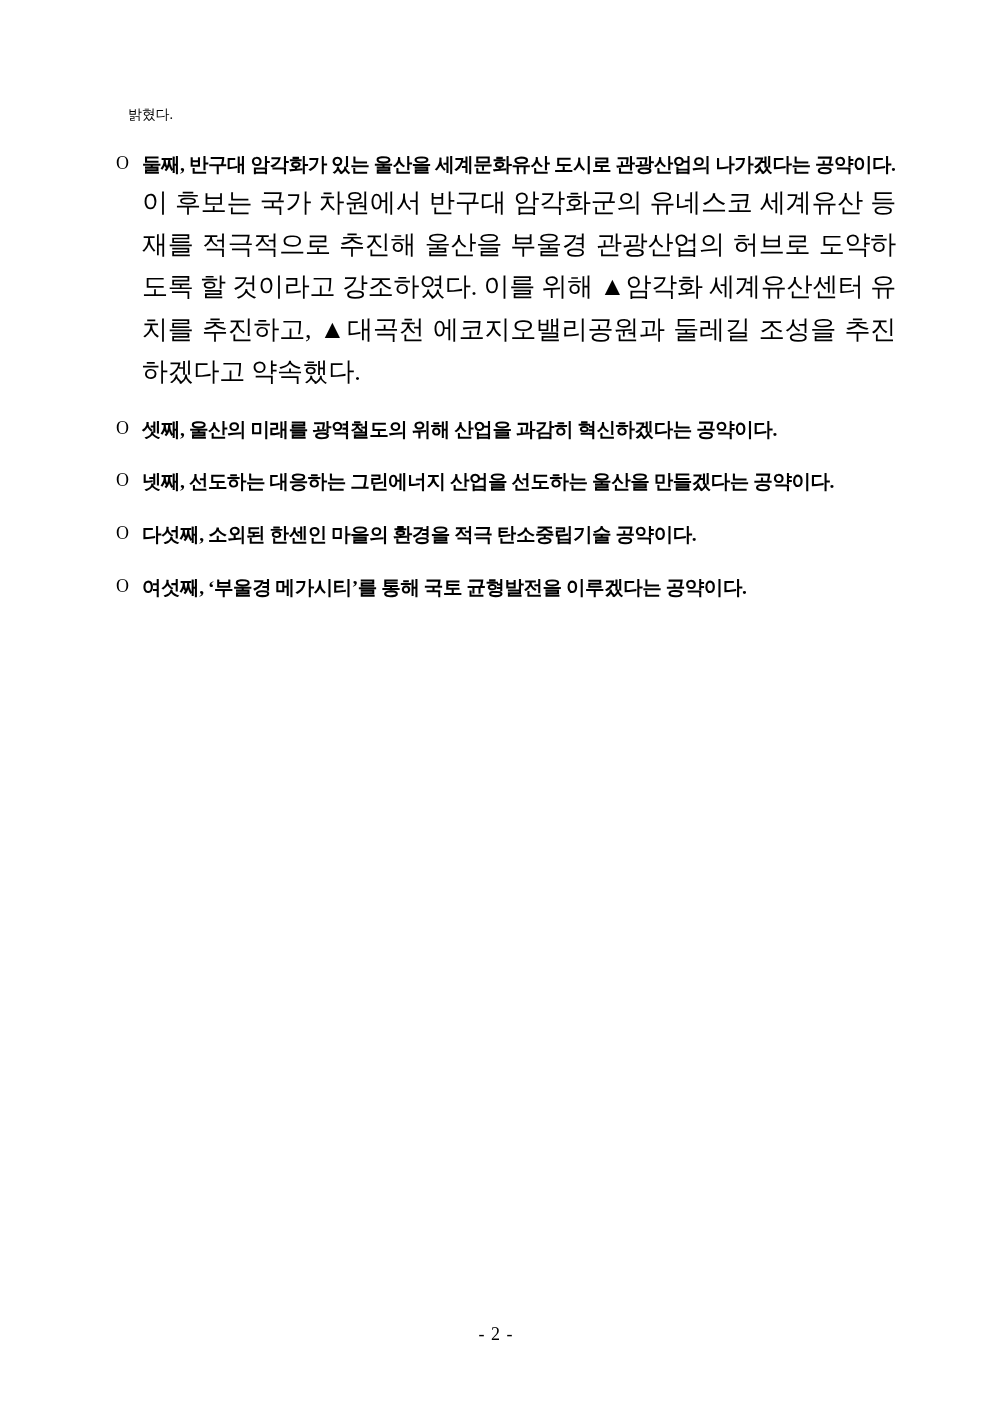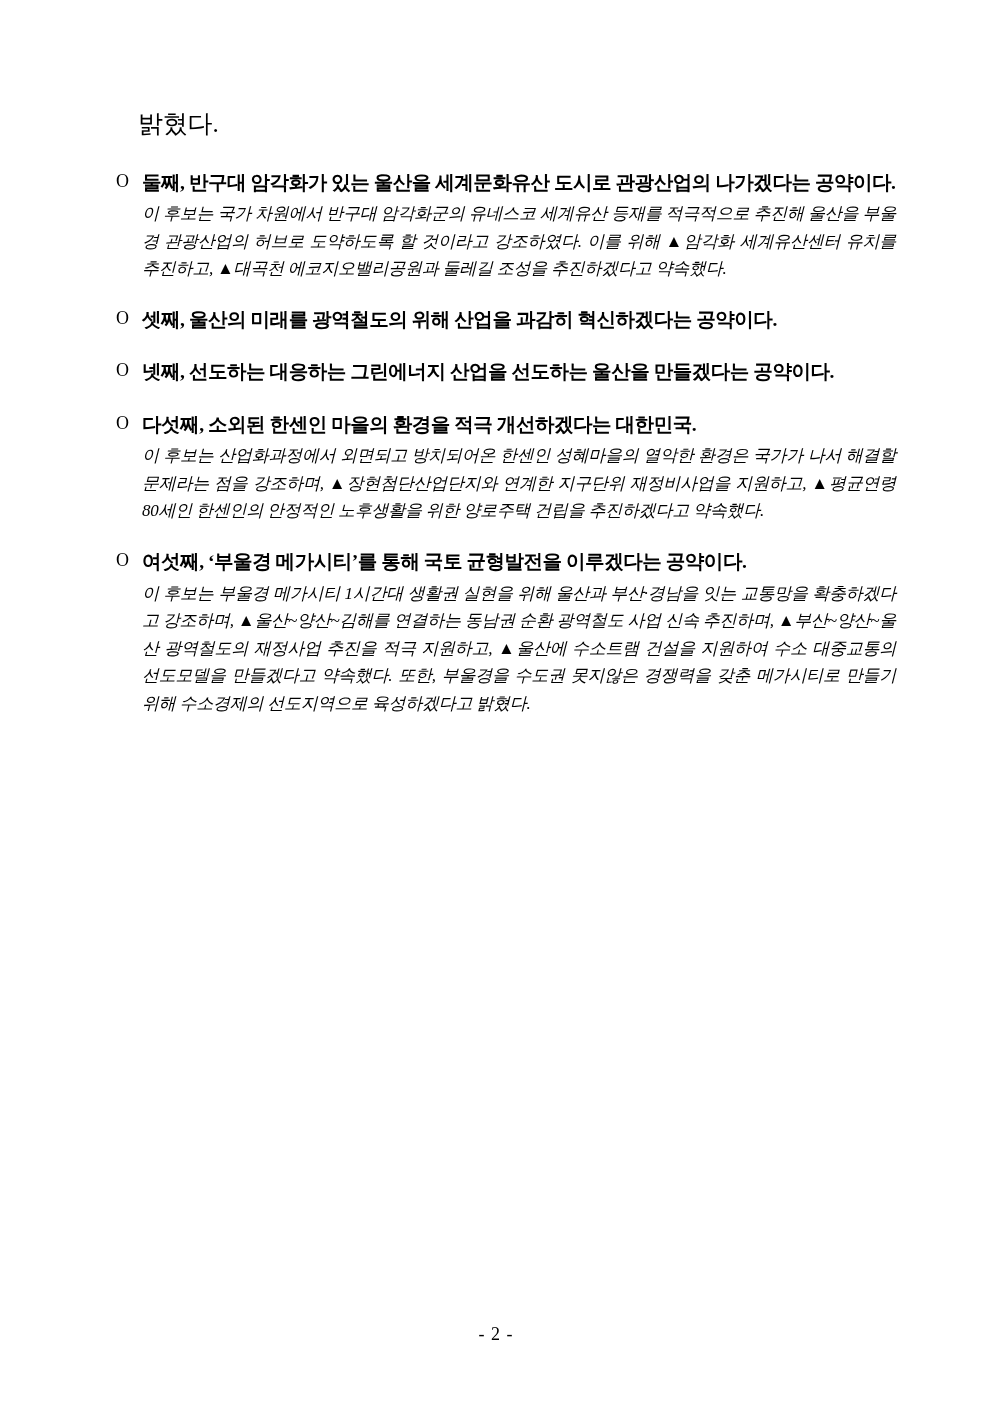--- a/index.html
+++ b/index.html
@@ -15,23 +15,23 @@
     position: relative;
   }
   .page {
     box-sizing: border-box;
     width: 992px;
     height: 1403px;
     padding: 104px 96px 40px 116px;
     position: relative;
   }
   .lead-line {
-    font-size: 25px;
+    font-size: 14px;
     line-height: 1.62;
-    margin: 0 0 22px 22px;
+    margin: 0 0 22px 12px;
     letter-spacing: -0.2px;
   }
   .item {
     margin-bottom: 21px;
   }
   .item-head {
     display: flex;
     align-items: flex-start;
     font-weight: bold;
     font-size: 19.5px;
@@ -46,27 +46,26 @@
     line-height: 1.62;
     text-align: left;
   }
   .head-text {
     flex: 1 1 auto;
     text-align: justify;
     text-justify: inter-character;
   }
   .item-body {
     margin: 2px 0 0 26px;
-    font-size: 17px;
+    font-size: 26px;
     line-height: 1.62;
     text-align: justify;
     text-justify: inter-character;
     letter-spacing: -0.25px;
     text-indent: 0;
-    font-style: italic;
   }
   .page-number {
     position: absolute;
     left: 0;
     right: 0;
     bottom: 58px;
     text-align: center;
     font-size: 18px;
     letter-spacing: 1px;
   }
@@ -96,28 +95,26 @@
   <div class="item">
     <div class="item-head">
       <span class="bullet">O</span>
       <span class="head-text">넷째, 선도하는 대응하는 그린에너지 산업을 선도하는 울산을 만들겠다는 공약이다.</span>
     </div>
   </div>
 
   <div class="item">
     <div class="item-head">
       <span class="bullet">O</span>
-      <span class="head-text">다섯째, 소외된 한센인 마을의 환경을 적극 개선하겠다는 대한민국.</span>
+      <span class="head-text">다섯째, 소외된 한센인 마을의 환경을 적극 탄소중립기술 공약이다.</span>
     </div>
-    <p class="item-body">이 후보는 산업화과정에서 외면되고 방치되어온 한센인 성혜마을의 열악한 환경은 국가가 나서 해결할 문제라는 점을 강조하며, ▲장현첨단산업단지와 연계한 지구단위 재정비사업을 지원하고, ▲평균연령 80세인 한센인의 안정적인 노후생활을 위한 양로주택 건립을 추진하겠다고 약속했다.</p>
   </div>
 
   <div class="item">
     <div class="item-head">
       <span class="bullet">O</span>
       <span class="head-text">여섯째, ‘부울경 메가시티’를 통해 국토 균형발전을 이루겠다는 공약이다.</span>
     </div>
-    <p class="item-body">이 후보는 부울경 메가시티 1시간대 생활권 실현을 위해 울산과 부산·경남을 잇는 교통망을 확충하겠다고 강조하며, ▲울산~양산~김해를 연결하는 동남권 순환 광역철도 사업 신속 추진하며, ▲부산~양산~울산 광역철도의 재정사업 추진을 적극 지원하고, ▲울산에 수소트램 건설을 지원하여 수소 대중교통의 선도모델을 만들겠다고 약속했다. 또한, 부울경을 수도권 못지않은 경쟁력을 갖춘 메가시티로 만들기 위해 수소경제의 선도지역으로 육성하겠다고 밝혔다.</p>
   </div>
 
   <div class="page-number">- 2 -</div>
 
 </div>
 
 </body></html>

